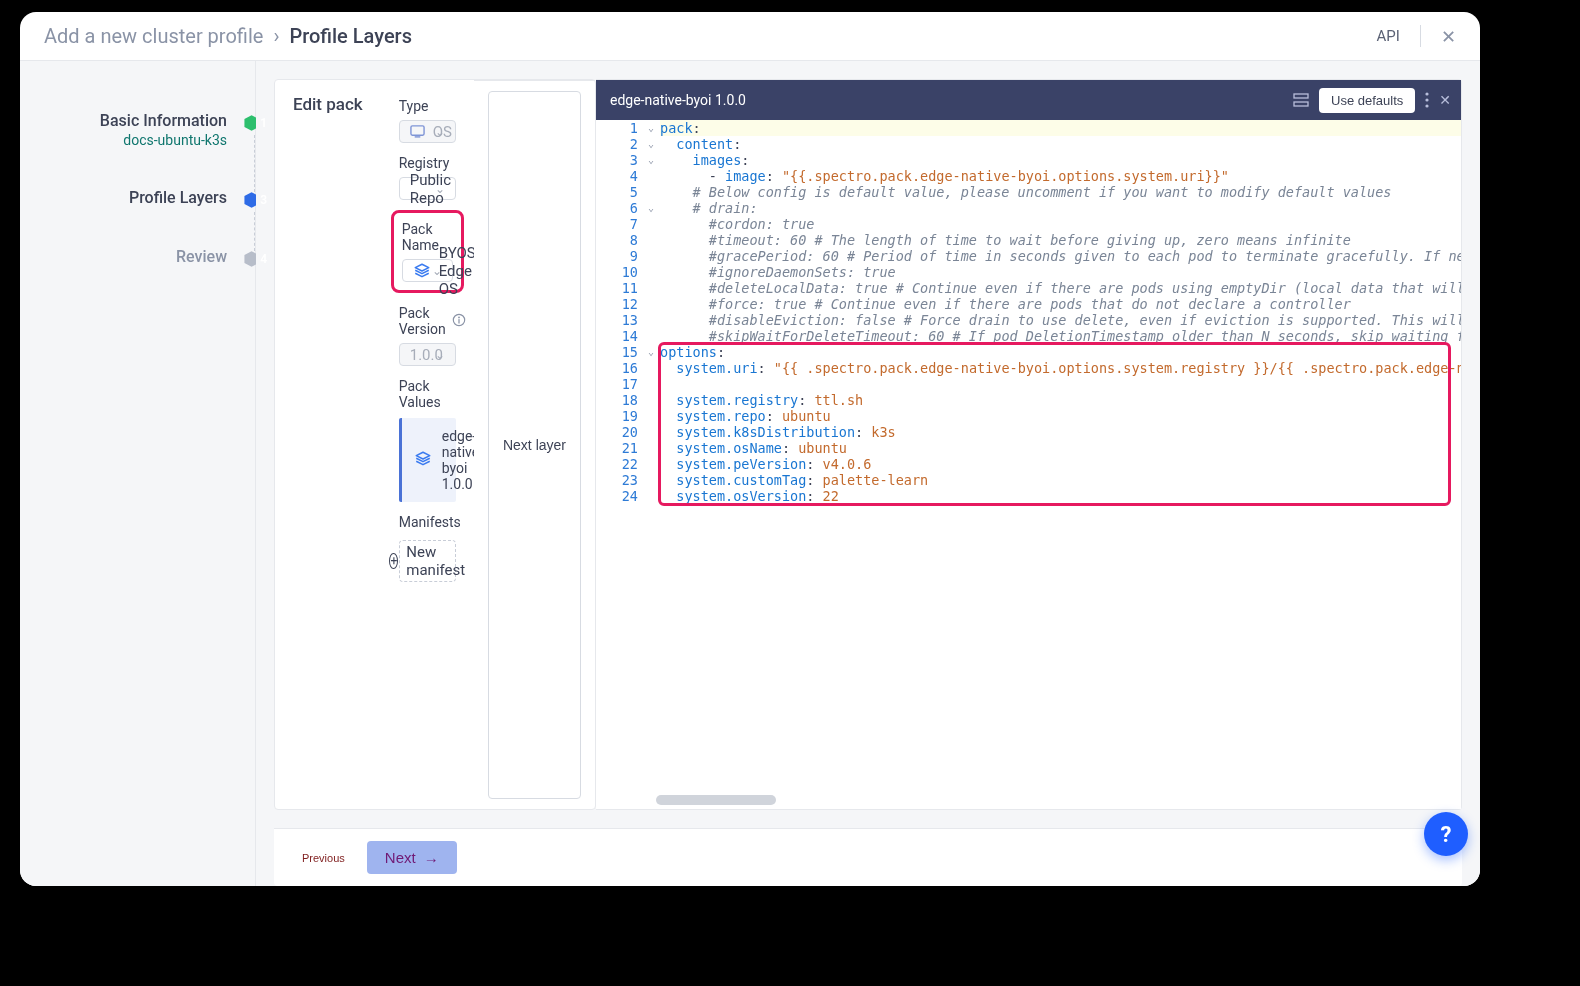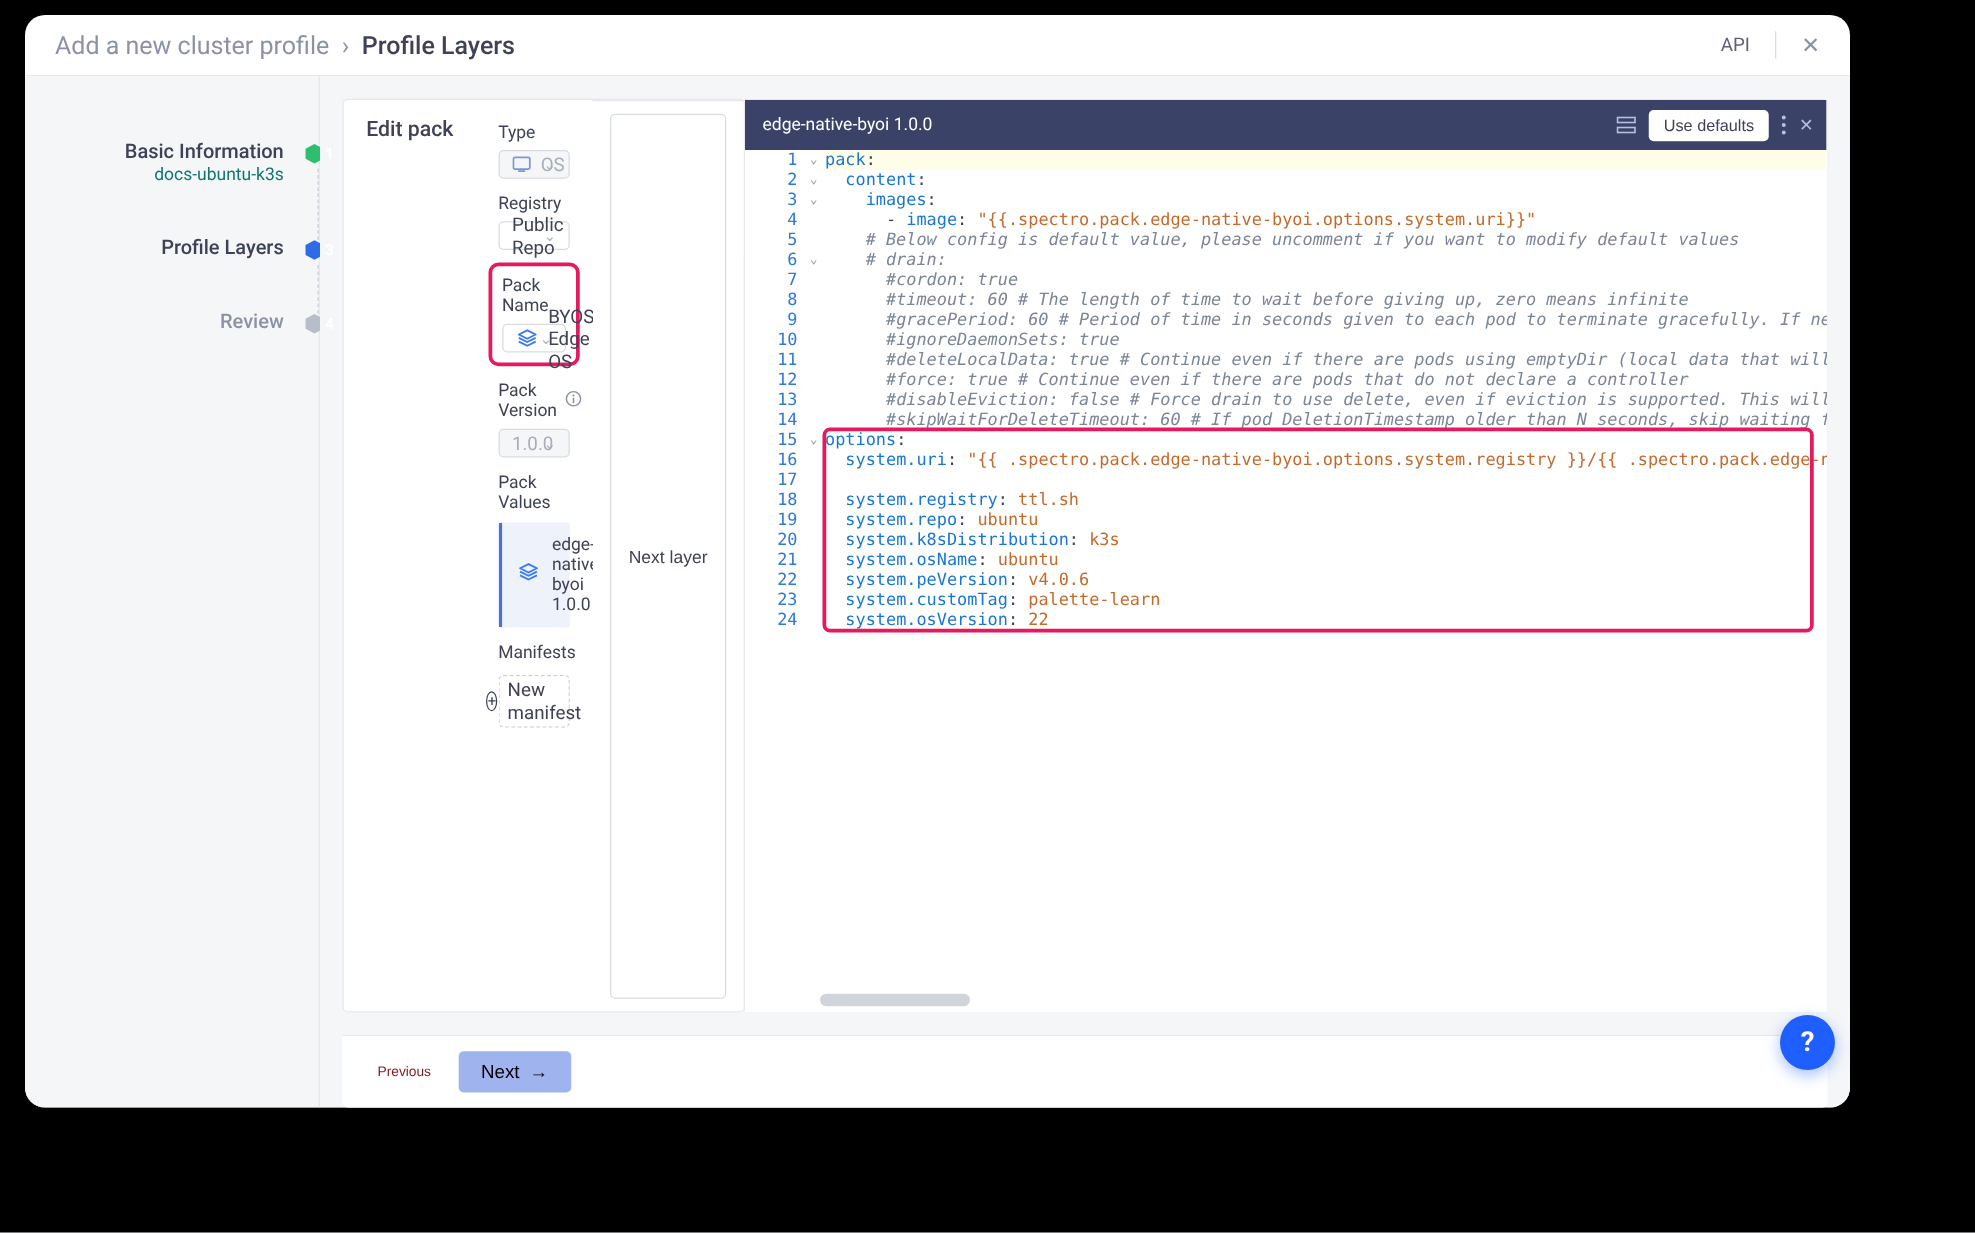--- a/index.html
+++ b/index.html
@@ -58,21 +58,21 @@
   .fold-col { position: absolute; left: 48px; top: 0; width: 14px; color: #8a93a6; }
   .fold-col div { height: 16px; font-size: 10px; text-align: center; }
   .code { margin-left: 64px; white-space: pre; color: #3d4356; }
   .code .line { height: 16px; }
   .k { color: #1976d2; text-align: right; } .s { color: #c36a2d; } .c { color: #7a8596; font-style: italic; }
   .line.hl { background: #fdfde8; }
   .code-highlight { position: absolute; border: 3px solid #e6195f; border-radius: 6px; left: 62px; top: 222px; right: 10px; height: 164px; pointer-events: none; }
 
   .bottom-bar { background: #fff; border-top: 1px solid #e6e8ec; padding: 12px 18px; display: flex; align-items: center; gap: 12px; margin: 0 18px 0 18px; border-radius: 0 0 4px 4px; }
   .btn-prev { background: transparent; border: none; color: #7f1d1d; font-size: 11px; padding: 8px 10px; }
-  .btn-next { background: #9fb4ef; color: #000000; border: none; padding: 8px 18px; border-radius: 4px; font-size: 15px; display: inline-flex; gap: 8px; }
+  .btn-next { background: #9fb4ef; color: #701a75; border: none; padding: 8px 18px; border-radius: 4px; font-size: 15px; display: inline-flex; gap: 8px; }
 
   .help-fab { position: absolute; right: 112px; bottom: 130px; width: 44px; height: 44px; border-radius: 50%; background: #1f5eff; color: #fff; display: flex; align-items: center; justify-content: center; font-size: 22px; font-weight: 700; box-shadow: 0 4px 12px rgba(31,94,255,.4); }
   .scroll-thumb { position: absolute; bottom: 2px; left: 58px; height: 10px; width: 120px; background: #d0d4db; border-radius: 5px; }
 
   svg.hex-svg { width: 24px; height: 24px; }
   .layers-icon svg { width: 18px; height: 18px; }
 </style>
 </head>
 <body>
 

